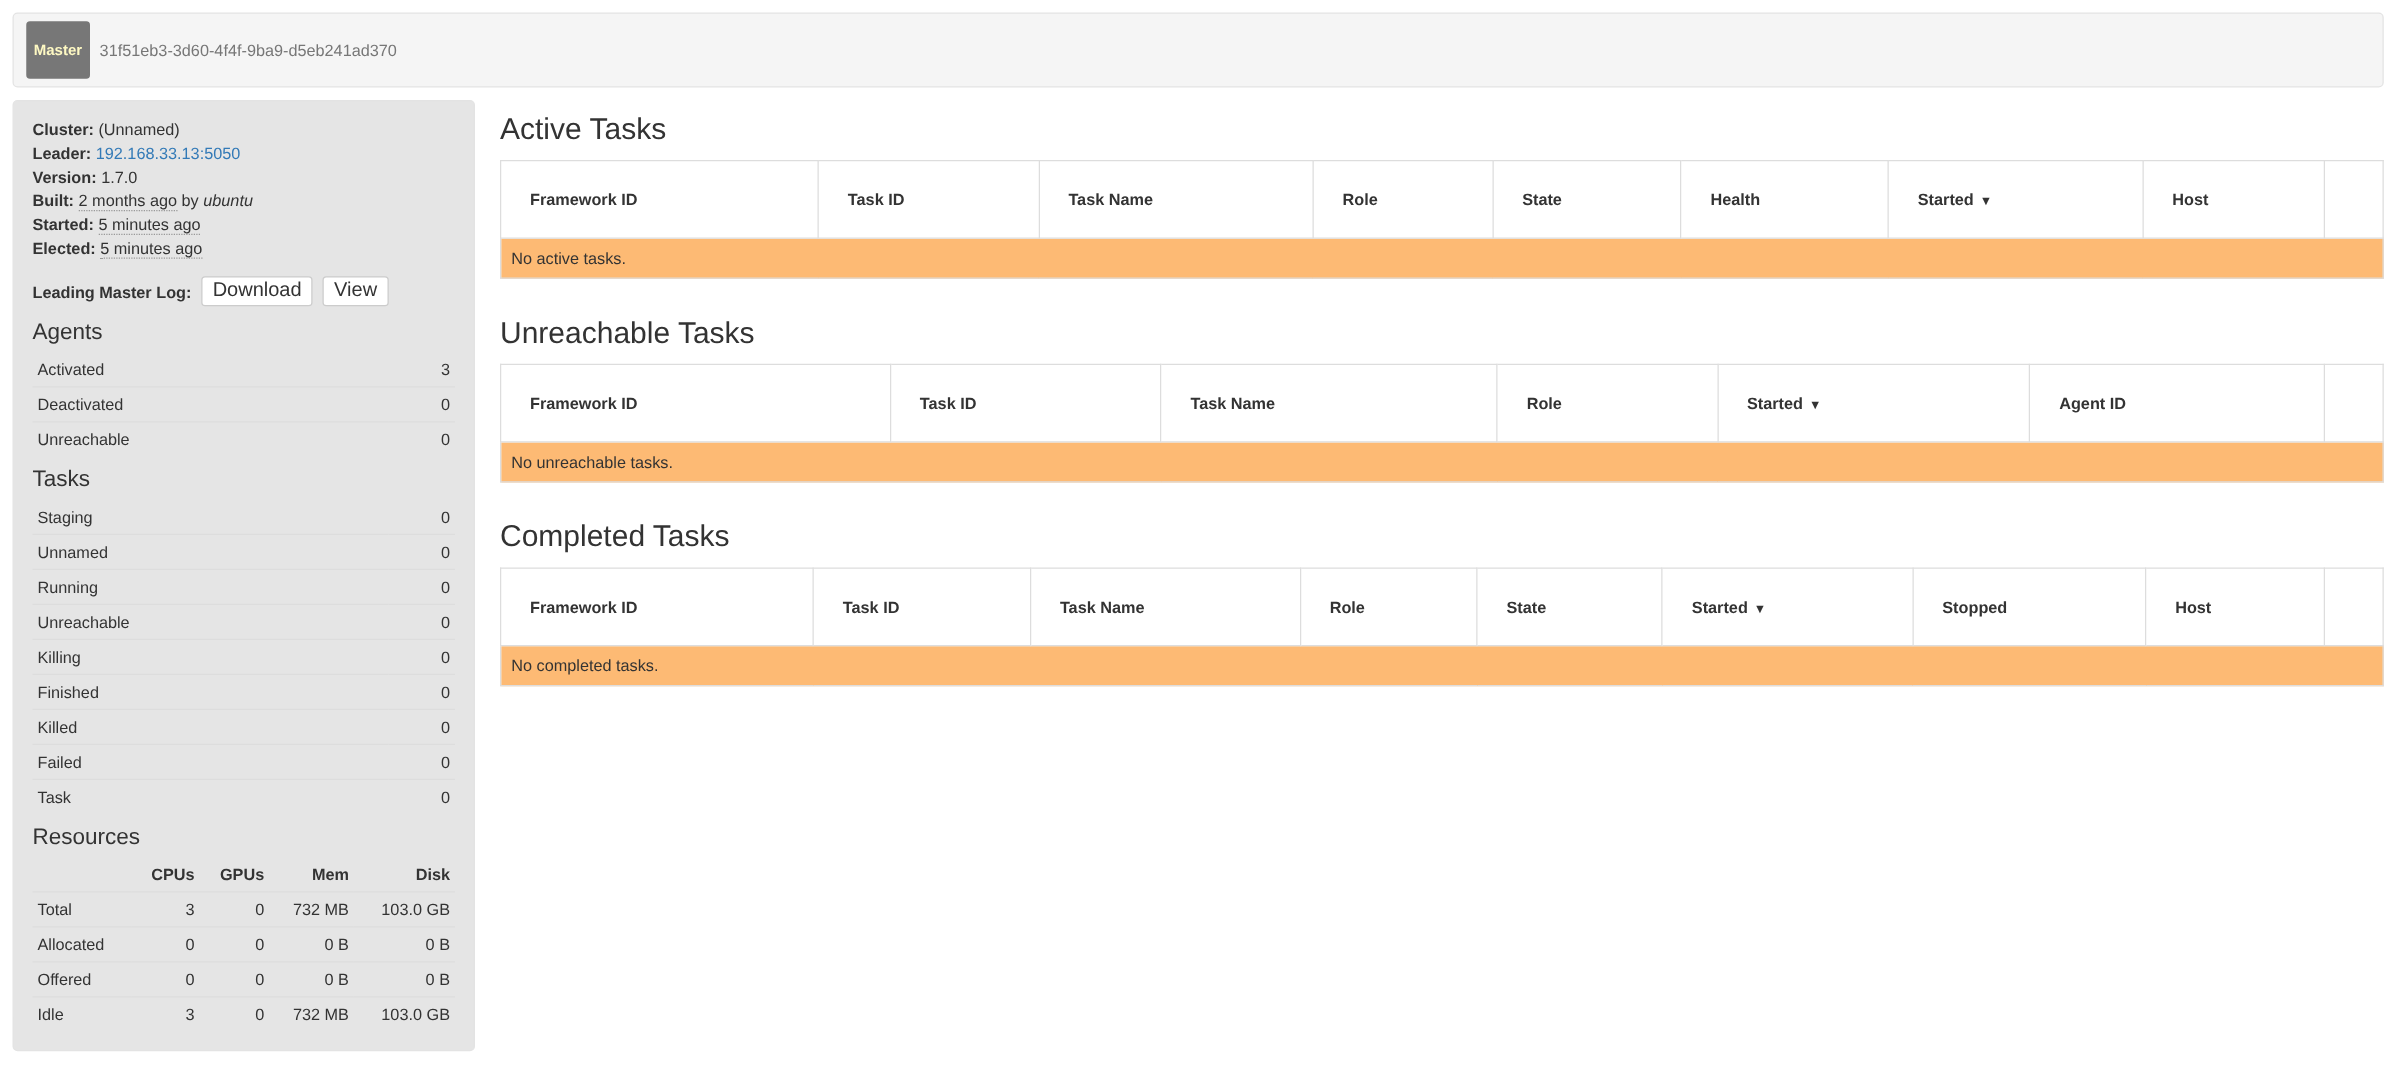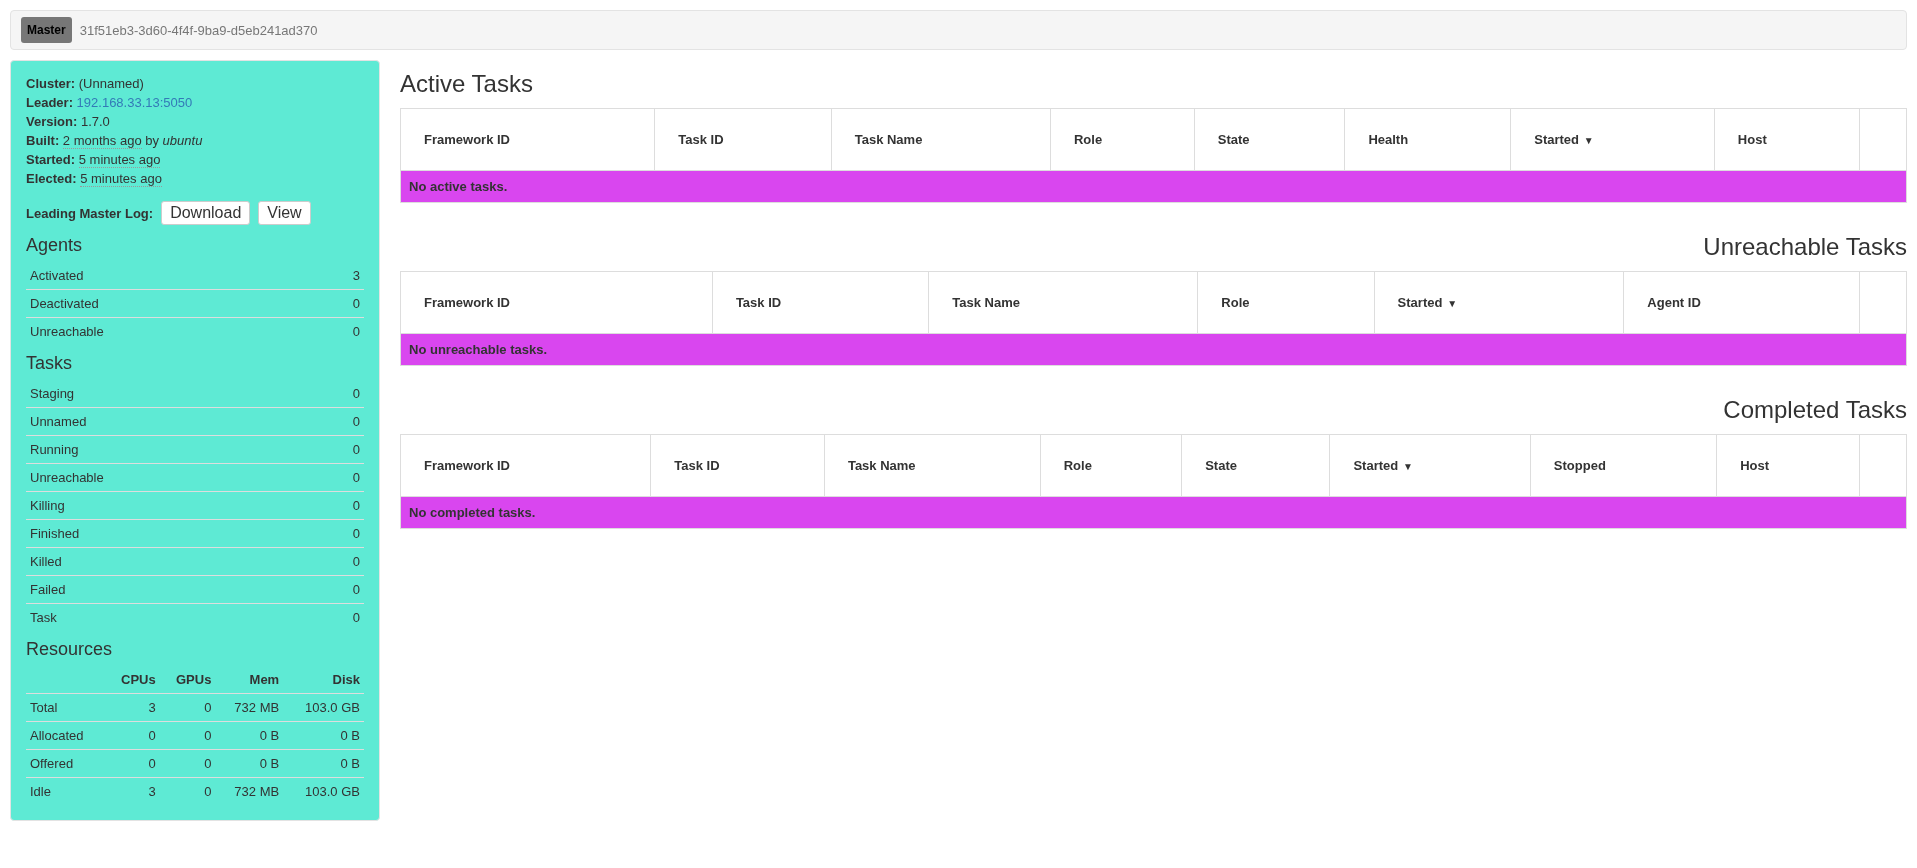--- a/index.html
+++ b/index.html
@@ -1,45 +1,45 @@
 <!DOCTYPE html>
 <html><head>
 <meta charset="utf-8">
 <style>
 * { box-sizing: border-box; margin: 0; padding: 0; }
 body { font-family: "Helvetica Neue", Helvetica, Arial, sans-serif; font-size: 14px; color: #333; background: #fff; }
 .top-bar { background: #f5f5f5; border: 1px solid #e3e3e3; border-radius: 4px; padding: 6px 10px; margin: 10px; display: flex; align-items: center; gap: 8px; }
-.badge { background: #777; color: #000000; padding: 6px 6px; border-radius: 3px; font-size: 12px; font-weight: bold; }
+.badge { background: #777; color: #fef9c3; padding: 16px 6px; border-radius: 3px; font-size: 12px; font-weight: bold; }
 .master-id { color: #777; font-size: 13px; }
 .container { display: flex; gap: 20px; padding: 0 10px 20px 10px; }
-.sidebar { width: 370px; background: #5eead4; border: 1px solid #e3e3e3; border-radius: 4px; padding: 15px; }
+.sidebar { width: 370px; background: #e5e5e5; border: 1px solid #e3e3e3; border-radius: 4px; padding: 15px; }
 .main { flex: 1; padding-top: 10px; }
 .info-list { margin-bottom: 15px; }
 .info-row { margin-bottom: 4px; font-size: 13px; }
 .info-label { font-weight: bold; }
 .info-link { color: #337ab7; text-decoration: none; }
 .dotted { border-bottom: 1px dotted #999; }
 .log-row { display: flex; align-items: center; gap: 8px; margin-bottom: 10px; }
 .log-label { font-weight: bold; font-size: 13px; }
 .btn-sm { background: #fff; border: 1px solid #ccc; border-radius: 3px; padding: 2px 8px; font-size: 16px; cursor: pointer; color: #333; }
 .section-title { font-size: 18px; font-weight: 500; margin: 8px 0 6px 0; color: #333; }
 .stat-table { width: 100%; border-collapse: collapse; font-size: 13px; }
 .stat-table td { padding: 6px 4px; border-top: 1px solid #ddd; }
 .stat-table tr:first-child td { border-top: none; }
 .stat-table td:last-child { text-align: right; }
 .res-table { width: 100%; border-collapse: collapse; font-size: 13px; }
 .res-table th { text-align: right; padding: 6px 4px; font-weight: bold; }
 .res-table th:first-child { text-align: left; }
 .res-table td { padding: 6px 4px; border-top: 1px solid #ddd; text-align: right; }
 .res-table td:first-child { text-align: left; }
 .main h2 { font-size: 24px; font-weight: 500; margin-bottom: 10px; margin-top: 0; }
-.main h2.spaced { margin-top: 30px; text-align: right; }
+.main h2.spaced { margin-top: 30px; }
 .data-table { width: 100%; border-collapse: collapse; border: 1px solid #ddd; font-size: 13px; }
 .data-table th { text-align: left; padding: 23px; border: 1px solid #ddd; font-weight: bold; background: #fff; }
-.data-table td { padding: 8px; border: 1px solid #ddd; background: #d946ef; font-weight: bold; }
+.data-table td { padding: 8px; border: 1px solid #ddd; background: #fdba74; }
 .data-table th.action-col, .data-table td.action-col { width: 20px; }
 .sort-indicator { font-size: 10px; margin-left: 2px; }
 </style>
 </head>
 <body>
 
 <div class="top-bar">
   <span class="badge">Master</span>
   <span class="master-id">31f51eb3-3d60-4f4f-9ba9-d5eb241ad370</span>
 </div>

